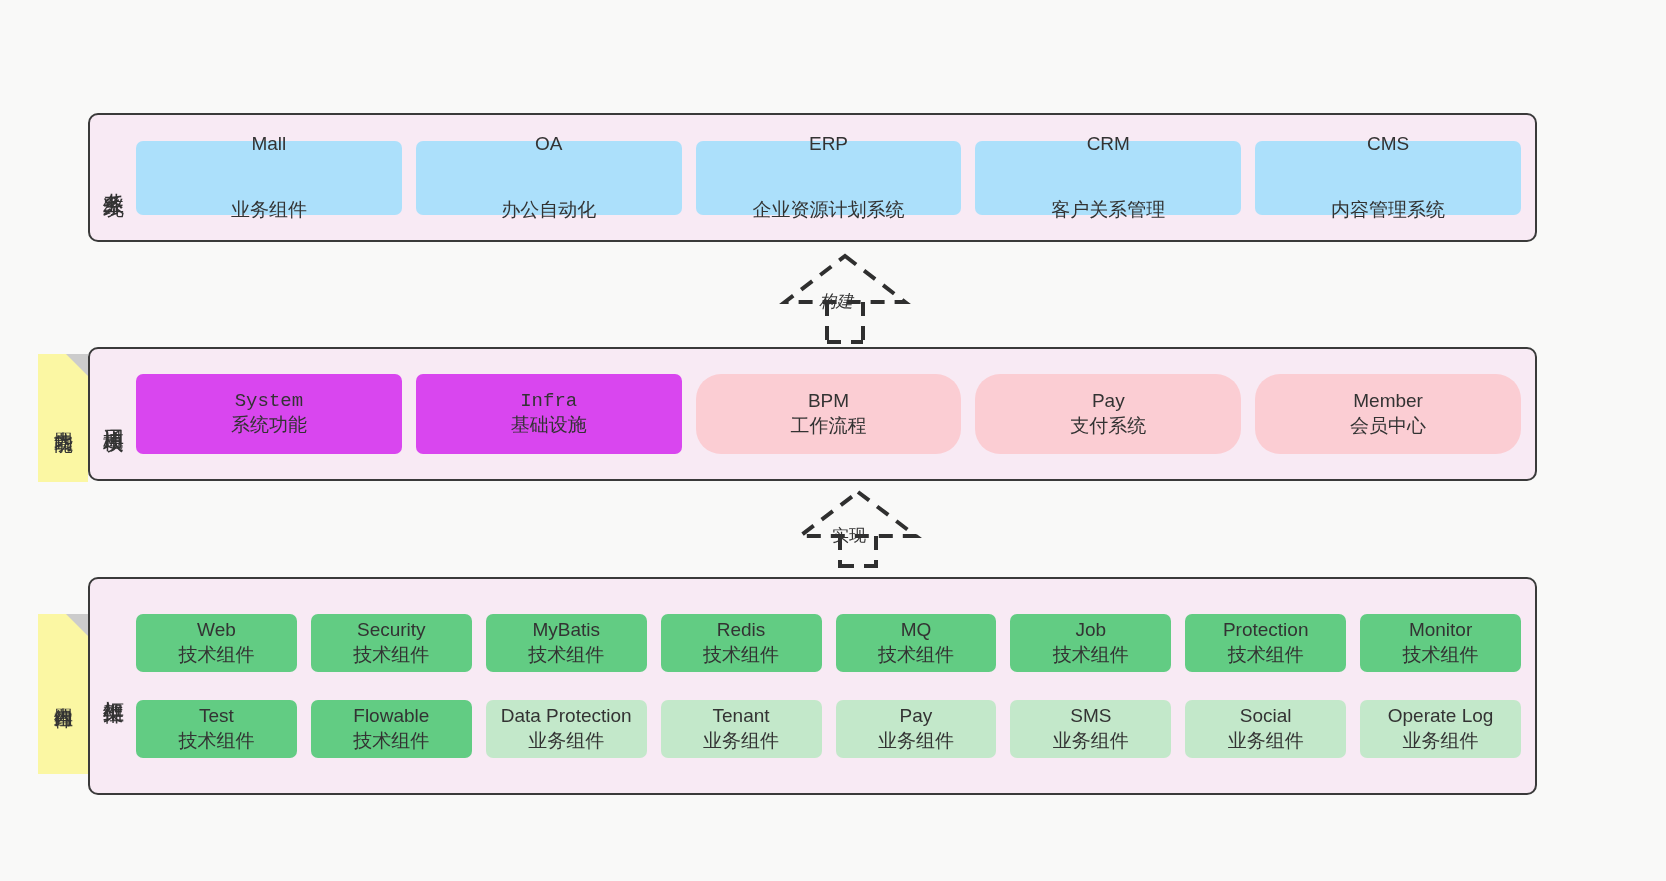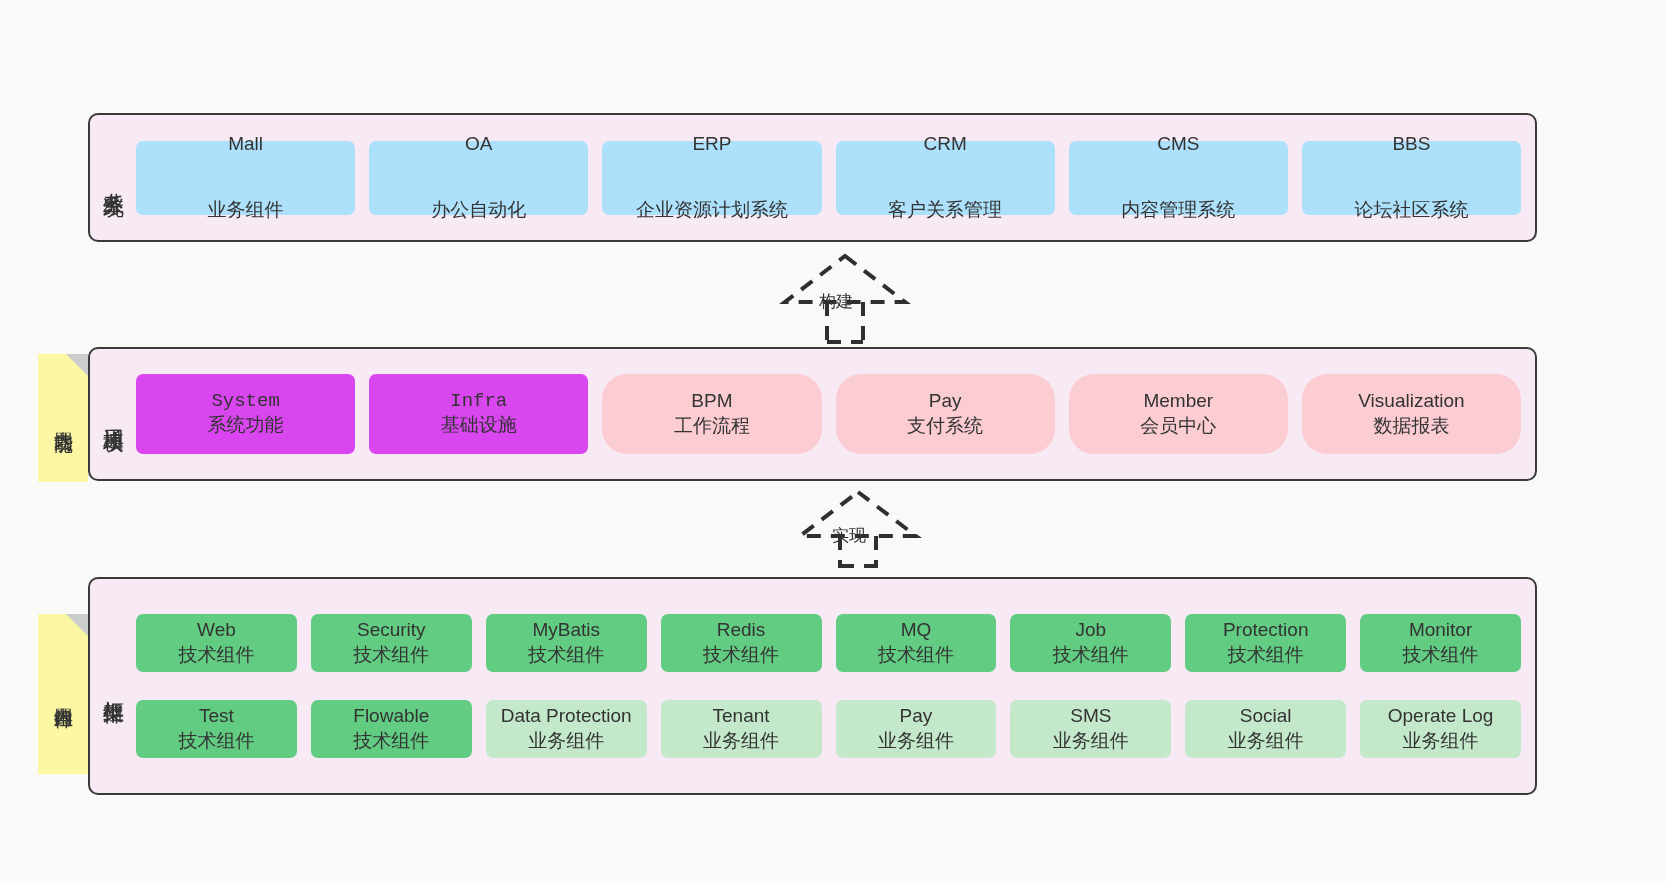--- a/index.html
+++ b/index.html
@@ -133,21 +133,21 @@
   .arrow-group svg { display: block; overflow: visible; }
   .arrow-label {
     position: absolute;
     font-size: 17px;
     color: #333333;
     background: transparent;
     white-space: nowrap;
     user-select: none;
   }
   #arrow-build   { left: 755px; top: 252px; width: 180px; height: 92px; }
-  #arrow-build .arrow-label   { left: 64px; top: 38px; }
+  #arrow-build .arrow-label   { left: 64px; top: 38px; font-style: italic; }
   #arrow-impl    { left: 768px; top: 488px; width: 180px; height: 80px; }
   #arrow-impl .arrow-label    { left: 64px; top: 36px; }
 </style>
 </head>
 <body>
 
 <div class="layer" id="layer-business">
   <div class="layer-caption">业务系统</div>
   <div class="layer-body">
     <div class="row">
@@ -163,24 +163,20 @@
         <span class="t-en">ERP</span>
         <span class="t-cn">企业资源计划系统</span>
       </div>
       <div class="card c-blue">
         <span class="t-en">CRM</span>
         <span class="t-cn">客户关系管理</span>
       </div>
       <div class="card c-blue">
         <span class="t-en">CMS</span>
         <span class="t-cn">内容管理系统</span>
-      </div>
-      <div class="card c-blue">
-        <span class="t-en">BBS</span>
-        <span class="t-cn">论坛社区系统</span>
       </div>
     </div>
   </div>
 </div>
 
 <div class="arrow-group" id="arrow-build">
   <svg width="180" height="92" viewBox="0 0 180 92" aria-hidden="true">
     <path d="M 90 4 L 150 50 L 30 50 Z" fill="none" stroke="#2f2f2f" stroke-width="4" stroke-dasharray="14 10" stroke-linejoin="miter"></path>
     <path d="M 72 50 L 72 92 M 108 50 L 108 92" fill="none" stroke="#2f2f2f" stroke-width="4" stroke-dasharray="14 10"></path>
     <path d="M 72 90 L 108 90" fill="none" stroke="#2f2f2f" stroke-width="4" stroke-dasharray="14 10"></path>
@@ -205,24 +201,20 @@
         <span class="t-cn">工作流程</span>
       </div>
       <div class="card c-red-light">
         <span class="t-en">Pay</span>
         <span class="t-cn">支付系统</span>
       </div>
       <div class="card c-red-light">
         <span class="t-en">Member</span>
         <span class="t-cn">会员中心</span>
       </div>
-      <div class="card c-red-light">
-        <span class="t-en">Visualization</span>
-        <span class="t-cn">数据报表</span>
-      </div>
     </div>
   </div>
 </div>
 
 <div class="note" id="note-builtin-func">
   <span class="fold"></span>
   <span>内置功能</span>
 </div>
 
 <div class="arrow-group" id="arrow-impl">

